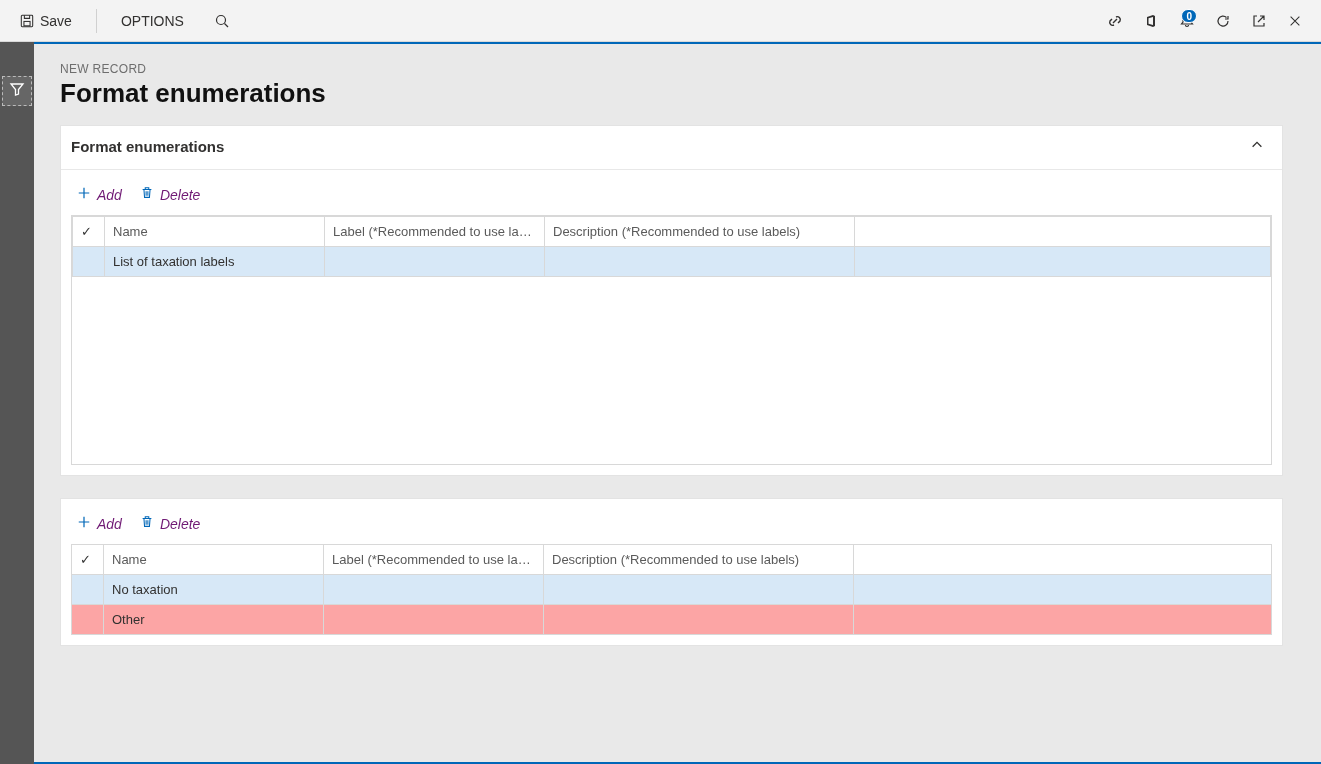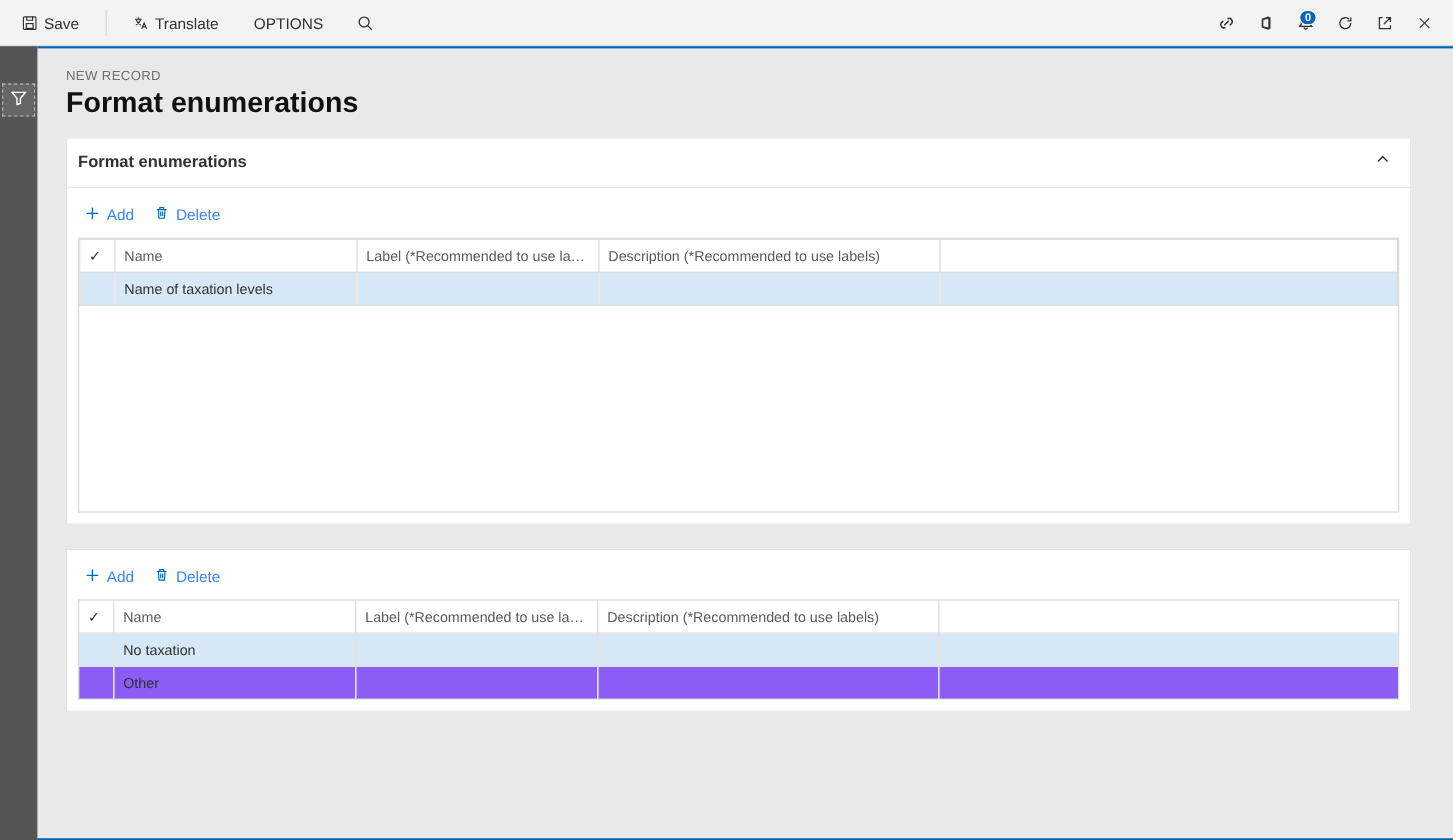--- a/index.html
+++ b/index.html
@@ -85,37 +85,37 @@
     padding:12px 18px 14px 10px;
     border-bottom:1px solid #e8e8e8;
     font-size:15px;
     font-weight:600;
     cursor:pointer;
   }
   .card-body { padding:12px 10px 10px 10px; }
 
   .toolbar { display:flex; gap:18px; padding:4px 6px 12px 6px; }
   .linkbtn {
-    display:flex; align-items:flex-start; gap:6px;
-    color:#3b82f6; font-size:14px; cursor:pointer;
+    display:flex; align-items:flex-end; gap:6px;
+    color:#701a75; font-size:14px; cursor:pointer;font-style:italic;
   }
 
   table.grid {
     border-collapse:collapse;
     width:100%;
     table-layout:fixed;
     border:1px solid #d8d8d8;
   }
   table.grid th, table.grid td {
     border:1px solid #d8d8d8;
     font-size:13px;
     text-align:left;
     padding:7px 8px;
     overflow:hidden; white-space:nowrap; text-overflow:ellipsis;
-    background:#8b5cf6;
+    background:#fca5a5;
   }
   table.grid th {
     font-weight:400;
     color:#5a5a5a;
     background:#fff;
   }
   table.grid col.chk { width:32px; }
   table.grid col.c1 { width:220px; }
   table.grid col.c2 { width:220px; }
   table.grid col.c3 { width:310px; }
@@ -151,29 +151,20 @@
       <span>
         <svg width="14" height="14" viewBox="0 0 16 16" fill="none" stroke="#323130" stroke-width="1.2">
           <rect x="1.5" y="1.5" width="13" height="13" rx="1"></rect>
           <path d="M5 1.5V5h6V1.5"></path>
           <rect x="4.5" y="8.5" width="7" height="5"></rect>
         </svg>
       </span>
       <span>Save</span>
     </div>
     <div class="divider"></div>
-    <div class="cmd">
-      <span>
-        <svg width="14" height="14" viewBox="0 0 16 16" fill="none" stroke="#323130" stroke-width="1.2">
-          <path d="M2 4h7M5.5 2v2M3 4c1 3 3 5 5 6M8 4c-1 3-3 5-5 6"></path>
-          <path d="M9 14l2.5-6 2.5 6M9.8 12h3.4"></path>
-        </svg>
-      </span>
-      <span>Translate</span>
-    </div>
     <div class="cmd">
       <span>OPTIONS</span>
     </div>
     <div class="iconbtn">
       <span>
         <svg width="16" height="16" viewBox="0 0 16 16" fill="none" stroke="#323130" stroke-width="1.2">
           <circle cx="7" cy="7" r="4.5"></circle>
             <path d="M10.5 10.5L14 14"></path>
         </svg>
       </span>
@@ -283,21 +274,21 @@
                   <th><span class="check">✓</span></th>
                   <th>Name</th>
                   <th>Label (*Recommended to use labels)</th>
                   <th>Description (*Recommended to use labels)</th>
                   <th class="fill"></th>
                 </tr>
               </thead>
               <tbody id="s1body">
                   <tr class="selected">
                     <td></td>
-                    <td>Name of taxation levels</td>
+                    <td>List of taxation labels</td>
                     <td></td>
                     <td></td>
                     <td class="fill"></td>
                   </tr>
                 </tbody>
             </table>
           </div>
         </div>
       </div>
 

